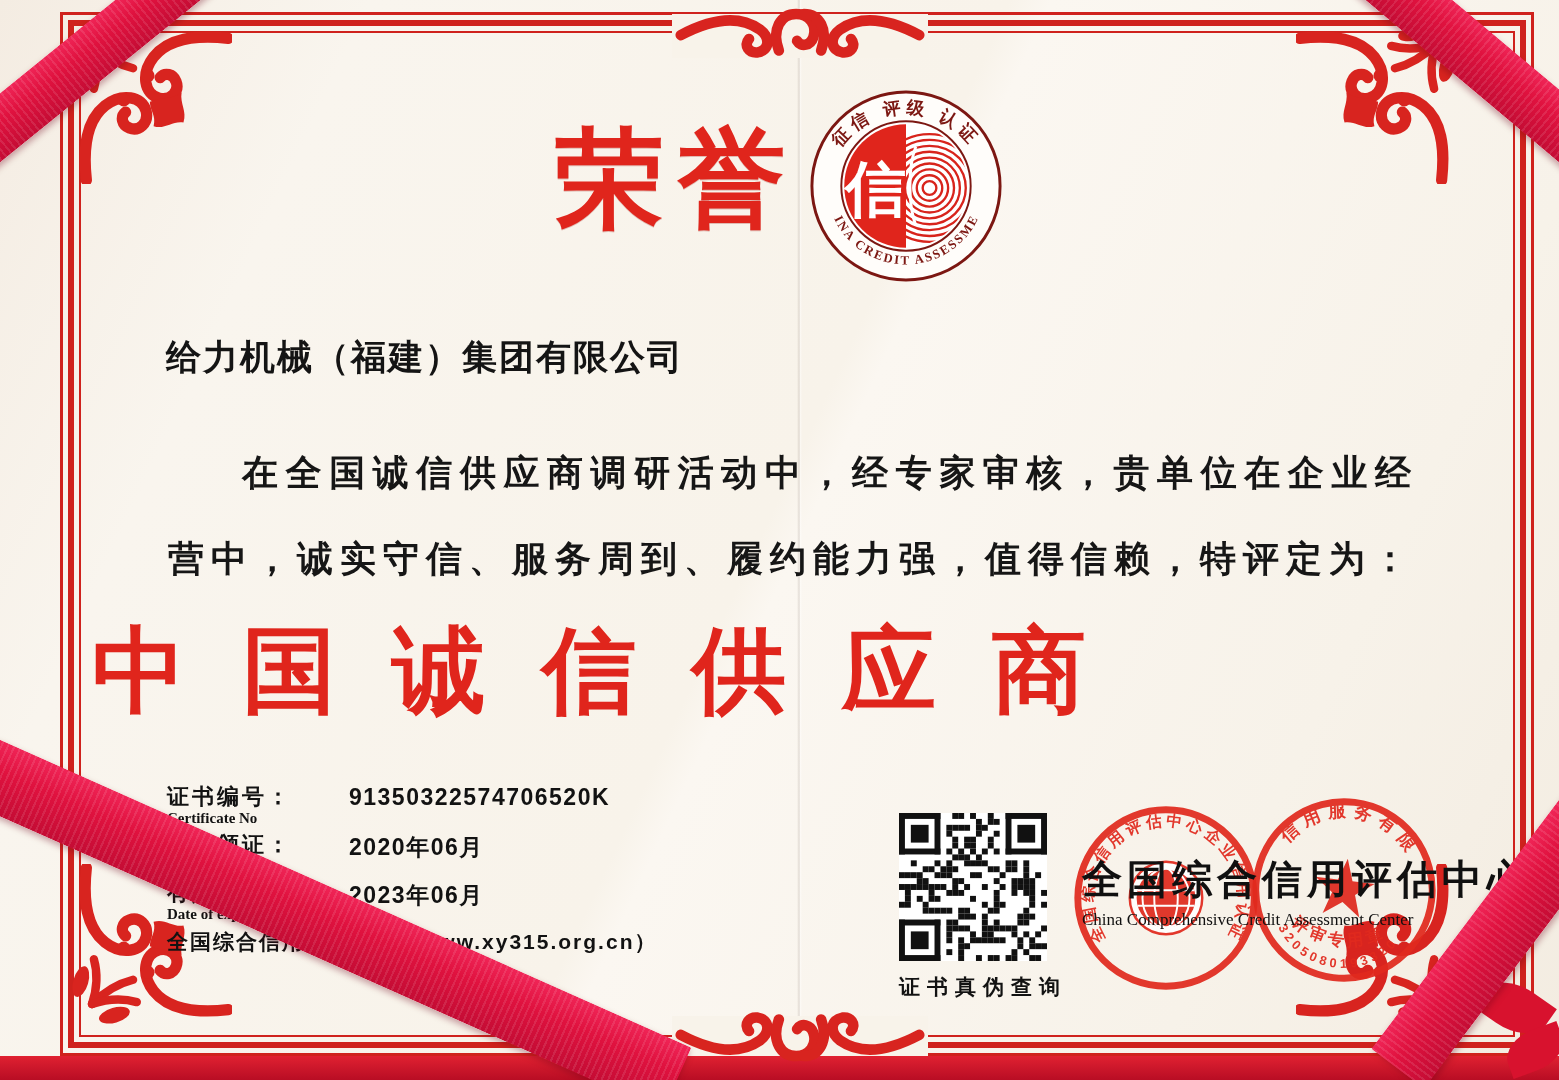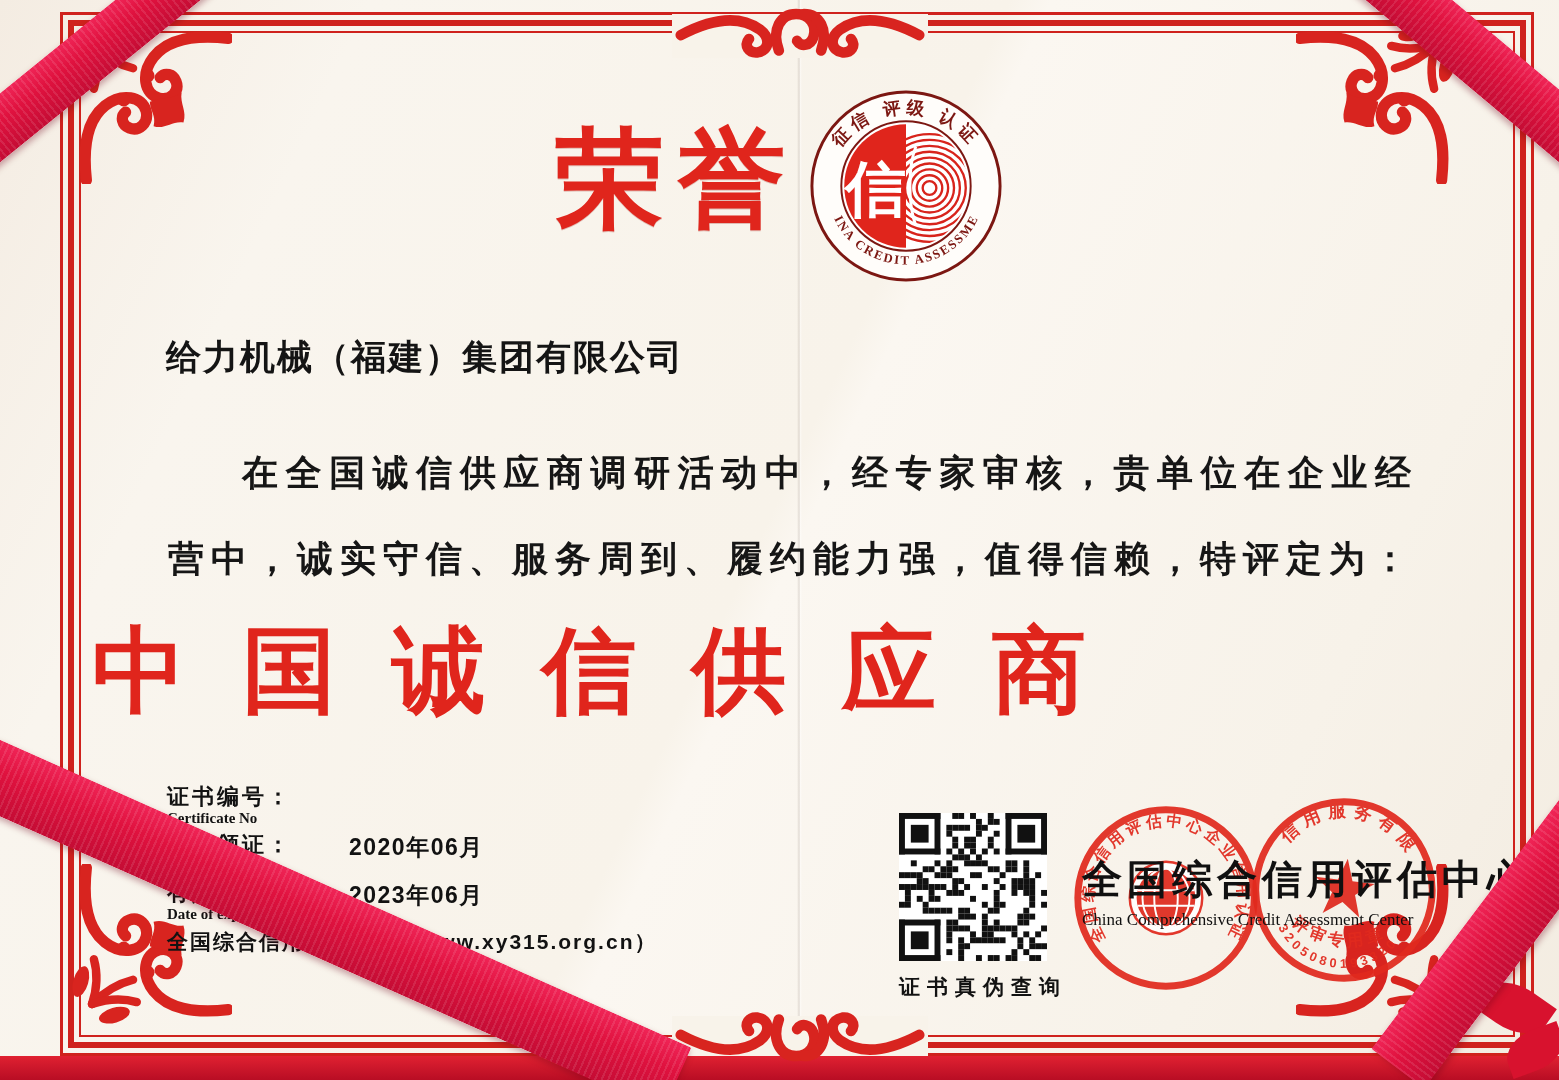--- a/index.html
+++ b/index.html
@@ -157,20 +157,21 @@
   <div class="body-text">在全国诚信供应商调研活动中，经专家审核，贵单位在企业经营中，诚实守信、服务周到、履约能力强，值得信赖，特评定为：</div>
 
   <div class="award">中国诚信供应商</div>
 
   <div class="fields">
     <div class="frow">
       <div class="flabel">
         <div class="zh">证书编号：</div>
         <div class="en">Certificate  No</div>
       </div>
+      <div class="fvalue">91350322574706520K</div>
     </div>
     <div class="frow">
       <div class="flabel">
         <div class="zh">初次颁证：</div>
         <div class="en">Date of issue</div>
       </div>
       <div class="fvalue">2020年06月</div>
     </div>
     <div class="frow">
       <div class="flabel">

